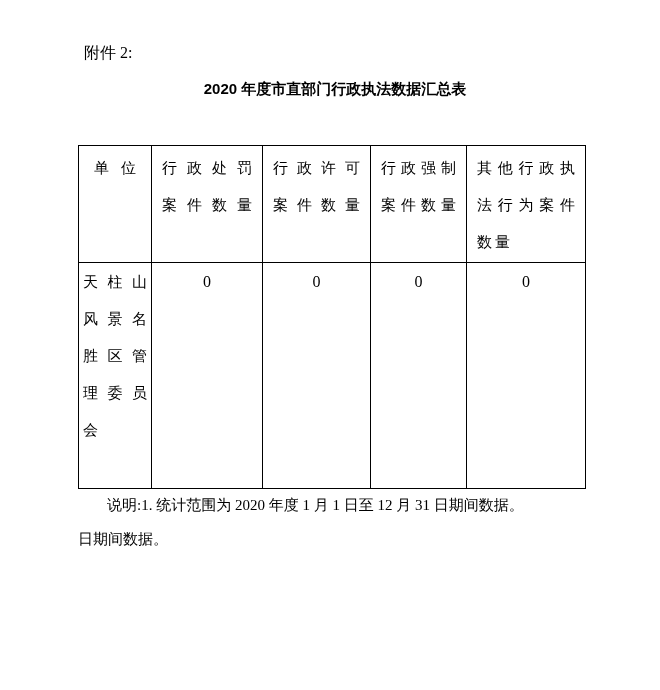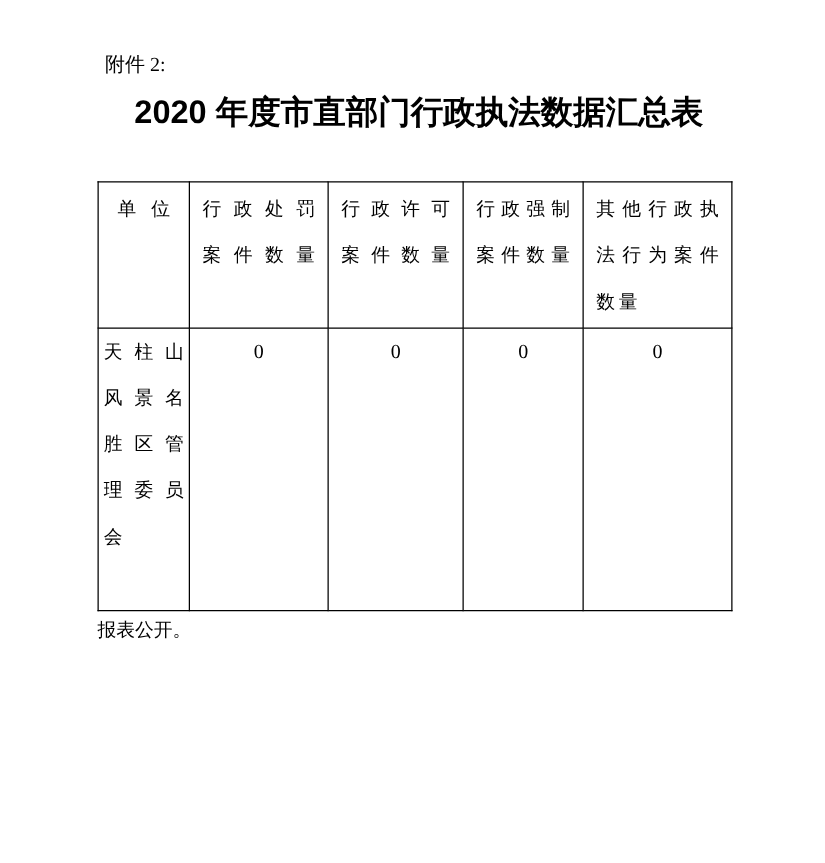--- a/index.html
+++ b/index.html
@@ -9,21 +9,21 @@
     font-family:"Liberation Serif","DejaVu Serif",serif;
     color:#000;
     -webkit-font-smoothing:antialiased;
   }
   .attachment{
     position:absolute;left:84px;top:42px;
     font-size:16px;line-height:22px;white-space:nowrap;
   }
   .title{
     position:absolute;left:0;right:0;top:74px;margin:0;padding-left:10px;
-    text-align:center;font-size:26px;line-height:30px;font-weight:bold;
+    text-align:center;font-size:15px;line-height:30px;font-weight:bold;
     font-family:"Liberation Sans","DejaVu Sans",sans-serif;
     white-space:nowrap;
   }
   table.data-table{
     position:absolute;left:78px;top:145px;
     border-collapse:collapse;table-layout:fixed;width:507px;
   }
   .data-table th,.data-table td{
     border:1px solid #000;vertical-align:top;
     font-weight:normal;font-size:15px;padding:0;
@@ -163,14 +163,15 @@
         </td>
       <td class="val">0</td>
       <td class="val">0</td>
       <td class="val">0</td>
       <td class="val">0</td>
     </tr>
   </tbody>
 </table>
 
 <div class="notes">
-  <div class="note-line nl2">报表公开。</div>
+  <div class="note-line nl0">说明:1. 统计范围为 2020 年度 1 月 1 日至 12 月 31 日期间数据。</div>
+  <div class="note-line nl2">日期间数据。</div>
 </div>
 
 </body></html>

